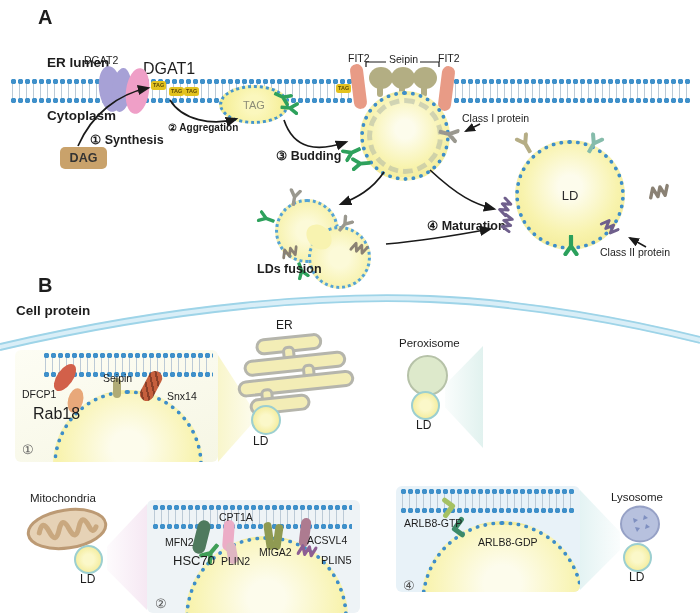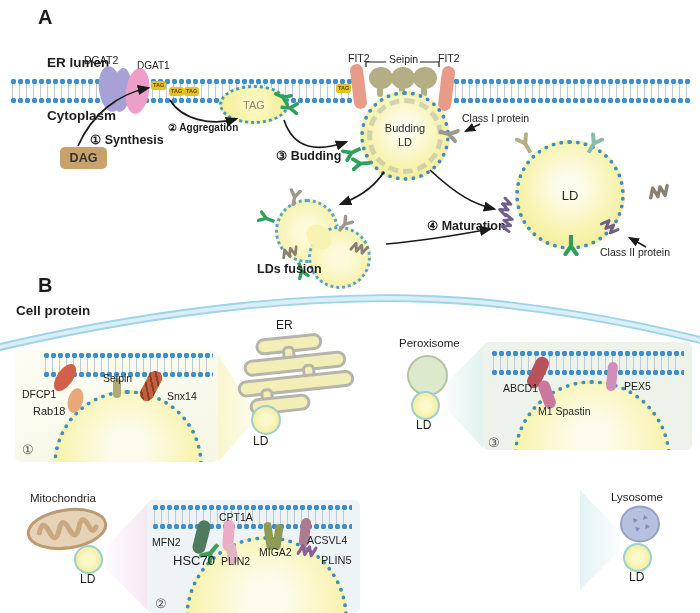--- a/index.html
+++ b/index.html
@@ -61,21 +61,21 @@
   <div class="lbl bold" style="left:47px;top:108px;font-size:13.5px">Cytoplasm</div>
 
   <div class="membrane" style="left:10px;top:78px;width:342px">
       <div class="tails"></div>
     </div>
   <div class="membrane" style="left:453px;top:78px;width:237px">
       <div class="tails"></div>
     </div>
 
   <div class="lbl" style="left:84px;top:54px;font-size:10.5px">DGAT2</div>
-  <div class="lbl" style="left:137px;top:60px;font-size:10px">DGAT1</div>
+  <div class="lbl" style="left:143px;top:60px;font-size:16px">DGAT1</div>
   <div class="oval" style="left:99px;top:66px;width:23px;height:46px;background:#a7a1d6;transform:rotate(-7deg)"></div>
   <div class="oval" style="left:112px;top:68px;width:19px;height:44px;background:#a7a1d6;transform:rotate(6deg)"></div>
   <div class="oval" style="left:126px;top:68px;width:23px;height:46px;background:#ef9fc7;transform:rotate(8deg)"></div>
 
   <div class="badge" style="left:151px;top:81px">TAG</div>
   <div class="badge" style="left:169px;top:87px">TAG</div>
   <div class="badge" style="left:184px;top:87px">TAG</div>
   <div class="badge" style="left:336px;top:84px">TAG</div>
 
   <div class="abs" style="left:219px;top:85px;width:64px;height:33px;border-radius:50%;border:3px dotted #4596cc;background:radial-gradient(circle,#fbf7bd 25%,#f5ee94 90%)">
@@ -105,21 +105,20 @@
         <ellipse cx="35" cy="12" rx="12" ry="11"></ellipse>
         <ellipse cx="57" cy="12" rx="12" ry="11"></ellipse>
       <rect x="9" y="20" width="6" height="11" rx="3"></rect>
         <rect x="31" y="20" width="6" height="11" rx="3"></rect>
         <rect x="53" y="20" width="6" height="11" rx="3"></rect>
     </g>
   </svg>
 
   <div class="ld" style="left:360px;top:91px;width:82px;height:82px">
     <div class="ld-hatch"></div>
-    <div class="ld-text" style="font-size:11px;line-height:1.25;width:50px;margin:auto">Budding LD</div>
   </div>
   <svg class="icon" style="left:345px;top:143px;color:#2ea15c;width:14px;height:19px;transform:rotate(-115deg)">
       <use href="#fork"></use>
     </svg>
   <svg class="icon" style="left:354px;top:154px;color:#2ea15c;width:14px;height:19px;transform:rotate(-95deg)">
       <use href="#fork"></use>
     </svg>
   <svg class="icon" style="left:441px;top:124px;color:#9a988f;width:15px;height:20px;transform:rotate(105deg)">
       <use href="#fork"></use>
     </svg>
@@ -204,21 +203,21 @@
   <div class="zoombox" style="left:15px;top:350px;width:203px;height:112px;background:linear-gradient(160deg,#fdfdf4,#f6f6e4)">
     <div class="membrane" style="left:28px;top:2px;width:170px">
         <div class="tails"></div>
       </div>
     <div class="dome" style="left:38px;top:40px;width:142px;height:142px"></div>
     <div class="oval" style="left:42px;top:12px;width:16px;height:31px;background:#d2604a;transform:rotate(35deg)"></div>
     <div class="oval" style="left:53px;top:38px;width:15px;height:25px;background:#e8a87a;transform:rotate(15deg)"></div>
     <div class="rod" style="left:98px;top:28px;width:8px;height:20px;background:#b0ab76"></div>
     <div class="rod" style="left:129px;top:20px;width:14px;height:32px;transform:rotate(28deg);background:repeating-linear-gradient(50deg,#c65f3d 0 4px,#8a3f28 4px 6px)"></div>
     <div class="lbl" style="left:7px;top:38px;font-size:10.5px">DFCP1</div>
-    <div class="lbl" style="left:18px;top:55px;font-size:11px">Rab18</div>
+    <div class="lbl" style="left:18px;top:55px;font-size:16px">Rab18</div>
     <div class="lbl" style="left:88px;top:22px;font-size:10.5px">Seipin</div>
     <div class="lbl" style="left:152px;top:40px;font-size:10.5px">Snx14</div>
     <div class="num" style="left:7px;top:92px">①</div>
   </div>
   <div class="cone" style="left:218px;top:355px;width:40px;height:107px;clip-path:polygon(0 0,100% 58%,0 100%);background:linear-gradient(90deg,rgba(243,238,160,.55),rgba(243,238,160,.15))"></div>
 
   <div class="lbl" style="left:276px;top:318px;font-size:12px">ER</div>
   <svg class="icon" style="left:238px;top:332px;width:128px;height:84px;transform:rotate(-6deg)" viewBox="0 0 128 84">
     <g fill="#f3edb6" stroke="#b5b5ac" stroke-width="3">
       <rect x="22" y="4" width="64" height="14" rx="7"></rect>
@@ -232,33 +231,20 @@
   </svg>
   <div class="smld" style="left:251px;top:405px;width:26px;height:26px"></div>
   <div class="lbl" style="left:253px;top:434px;font-size:12px">LD</div>
 
   <div class="lbl" style="left:399px;top:337px;font-size:11.5px">Peroxisome</div>
   <div class="oval" style="left:407px;top:355px;width:37px;height:37px;background:#dde9cb;border:2px solid #b6c2a8"></div>
   <div class="smld" style="left:411px;top:391px;width:25px;height:25px"></div>
   <div class="lbl" style="left:416px;top:418px;font-size:12px">LD</div>
   <div class="cone" style="left:445px;top:346px;width:38px;height:102px;clip-path:polygon(100% 0,0 38%,0 60%,100% 100%);background:linear-gradient(270deg,rgba(205,233,228,.6),rgba(205,233,228,.1))"></div>
 
-  <div class="zoombox" style="left:483px;top:342px;width:209px;height:108px;background:#edf3ea">
-    <div class="membrane" style="left:8px;top:8px;width:193px">
-        <div class="tails"></div>
-      </div>
-    <div class="dome" style="left:30px;top:38px;width:150px;height:150px"></div>
-    <div class="rod" style="left:48px;top:14px;width:14px;height:33px;background:#b5525c;transform:rotate(25deg)"></div>
-    <div class="rod" style="left:58px;top:38px;width:12px;height:29px;background:#c9799f;transform:rotate(-20deg)"></div>
-    <div class="rod" style="left:124px;top:20px;width:10px;height:29px;background:#cf8fbb;transform:rotate(5deg)"></div>
-    <div class="lbl" style="left:20px;top:40px;font-size:10.5px">ABCD1</div>
-    <div class="lbl" style="left:55px;top:63px;font-size:10.5px">M1 Spastin</div>
-    <div class="lbl" style="left:141px;top:38px;font-size:10.5px">PEX5</div>
-    <div class="num" style="left:5px;top:93px">③</div>
-  </div>
 
   <div class="lbl" style="left:30px;top:492px;font-size:11.5px">Mitochondria</div>
   <svg class="icon" style="left:25px;top:506px;width:85px;height:46px" viewBox="0 0 85 46">
     <g transform="rotate(-8 42 23)">
       <ellipse cx="42" cy="23" rx="39" ry="19" fill="#e6d2b6" stroke="#bc9a74" stroke-width="3"></ellipse>
       <path d="M14,23 q5,-14 10,0 q5,14 10,0 q5,-14 10,0 q5,14 10,0 q5,-14 10,0 q3,9 7,2" fill="none" stroke="#c9a87f" stroke-width="5" stroke-linecap="round"></path>
     </g>
   </svg>
   <div class="smld" style="left:74px;top:545px;width:25px;height:25px"></div>
   <div class="lbl" style="left:80px;top:572px;font-size:12px">LD</div>
@@ -274,30 +260,45 @@
         <use href="#fork"></use>
       </svg>
     <div class="rod" style="left:76px;top:20px;width:11px;height:31px;background:#ecacc6;transform:rotate(4deg)"></div>
     <div class="rod" style="left:80px;top:42px;width:10px;height:22px;background:#dfb6c2;transform:rotate(-10deg)"></div>
     <div class="rod" style="left:118px;top:22px;width:8px;height:28px;background:#8f9a52;transform:rotate(-8deg)"></div>
     <div class="rod" style="left:127px;top:24px;width:8px;height:26px;background:#8f9a52;transform:rotate(8deg)"></div>
     <div class="rod" style="left:153px;top:18px;width:10px;height:29px;background:#ad7b90;transform:rotate(7deg)"></div>
     <svg class="icon" style="left:150px;top:44px;color:#8d5f94;width:20px;height:14px;transform:rotate(10deg)">
         <use href="#squig"></use>
       </svg>
-    <div class="lbl" style="left:5px;top:36px;font-size:10.5px">MFN2</div>
+    <div class="lbl" style="left:18px;top:36px;font-size:10.5px">MFN2</div>
     <div class="lbl" style="left:72px;top:11px;font-size:10.5px">CPT1A</div>
     <div class="lbl" style="left:26px;top:53px;font-size:13px">HSC70</div>
     <div class="lbl" style="left:74px;top:55px;font-size:10.5px">PLIN2</div>
     <div class="lbl" style="left:112px;top:46px;font-size:10.5px">MIGA2</div>
     <div class="lbl" style="left:160px;top:34px;font-size:10.5px">ACSVL4</div>
     <div class="lbl" style="left:174px;top:54px;font-size:11px">PLIN5</div>
     <div class="num" style="left:8px;top:96px">②</div>
   </div>
 
+  <div class="zoombox" style="left:396px;top:486px;width:184px;height:106px;background:#e8f2f8">
+    <div class="membrane" style="left:4px;top:2px;width:176px">
+        <div class="tails"></div>
+      </div>
+    <div class="dome" style="left:25px;top:35px;width:155px;height:155px"></div>
+    <svg class="icon" style="left:43px;top:12px;color:#a5c162;width:17px;height:21px;transform:rotate(15deg)">
+        <use href="#hook"></use>
+      </svg>
+    <svg class="icon" style="left:55px;top:30px;color:#3c8a68;width:17px;height:21px;transform:rotate(195deg)">
+        <use href="#hook"></use>
+      </svg>
+    <div class="lbl" style="left:8px;top:31px;font-size:10.5px">ARLB8-GTP</div>
+    <div class="lbl" style="left:82px;top:50px;font-size:10.5px">ARLB8-GDP</div>
+    <div class="num" style="left:7px;top:92px">④</div>
+  </div>
   <div class="cone" style="left:580px;top:490px;width:40px;height:100px;clip-path:polygon(0 0,100% 42%,100% 60%,0 100%);background:linear-gradient(90deg,rgba(205,233,233,.55),rgba(205,233,233,.1))"></div>
 
   <div class="lbl" style="left:611px;top:491px;font-size:11.5px">Lysosome</div>
   <svg class="icon" style="left:620px;top:506px;width:40px;height:37px" viewBox="0 0 40 37">
     <ellipse cx="20" cy="18" rx="19" ry="17.5" fill="#b7c1de" stroke="#96a1c6" stroke-width="2"></ellipse>
     <g fill="#7e8fc0">
       <path d="M13 12 l5 2 -4 3 z"></path>
         <path d="M24 9 l4 3 -5 2 z"></path>
         <path d="M15 21 l5 1 -3 4 z"></path>
         <path d="M26 18 l4 3 -5 2 z"></path>

